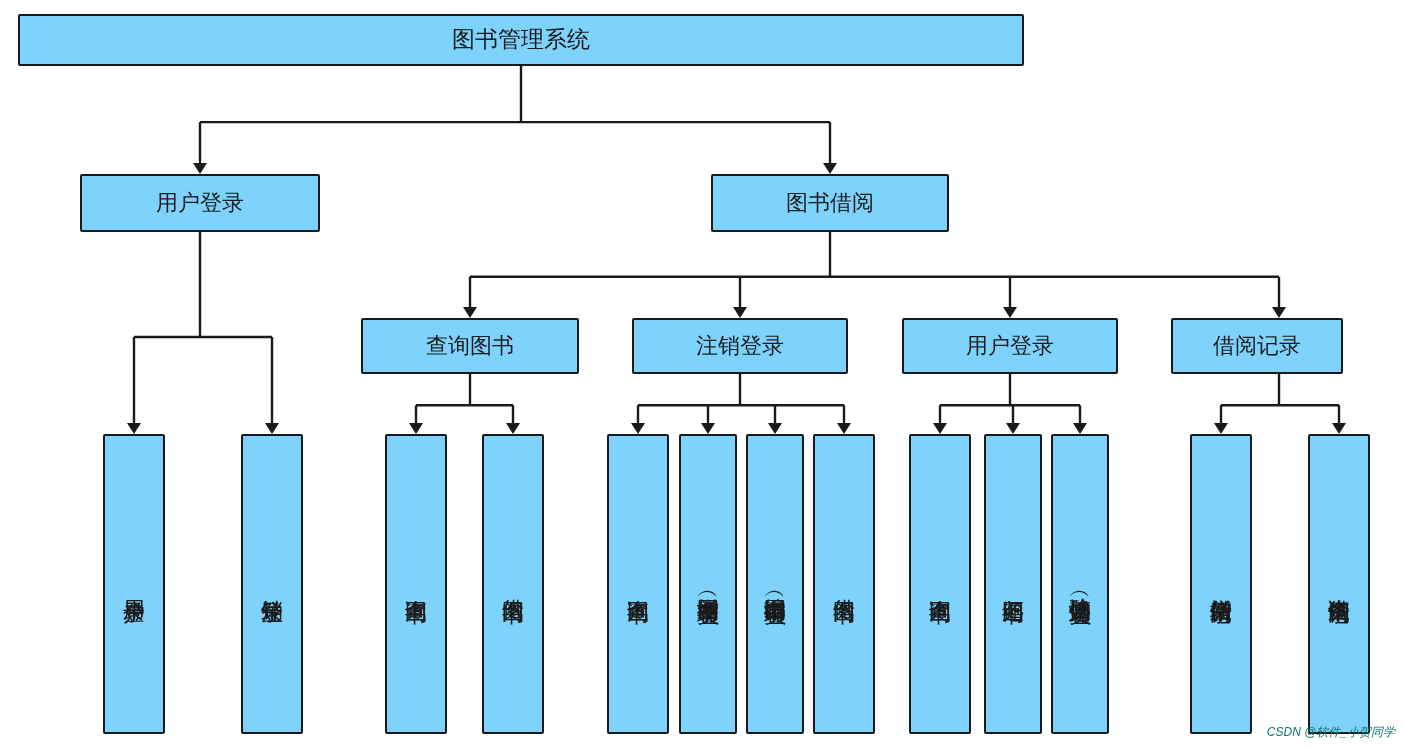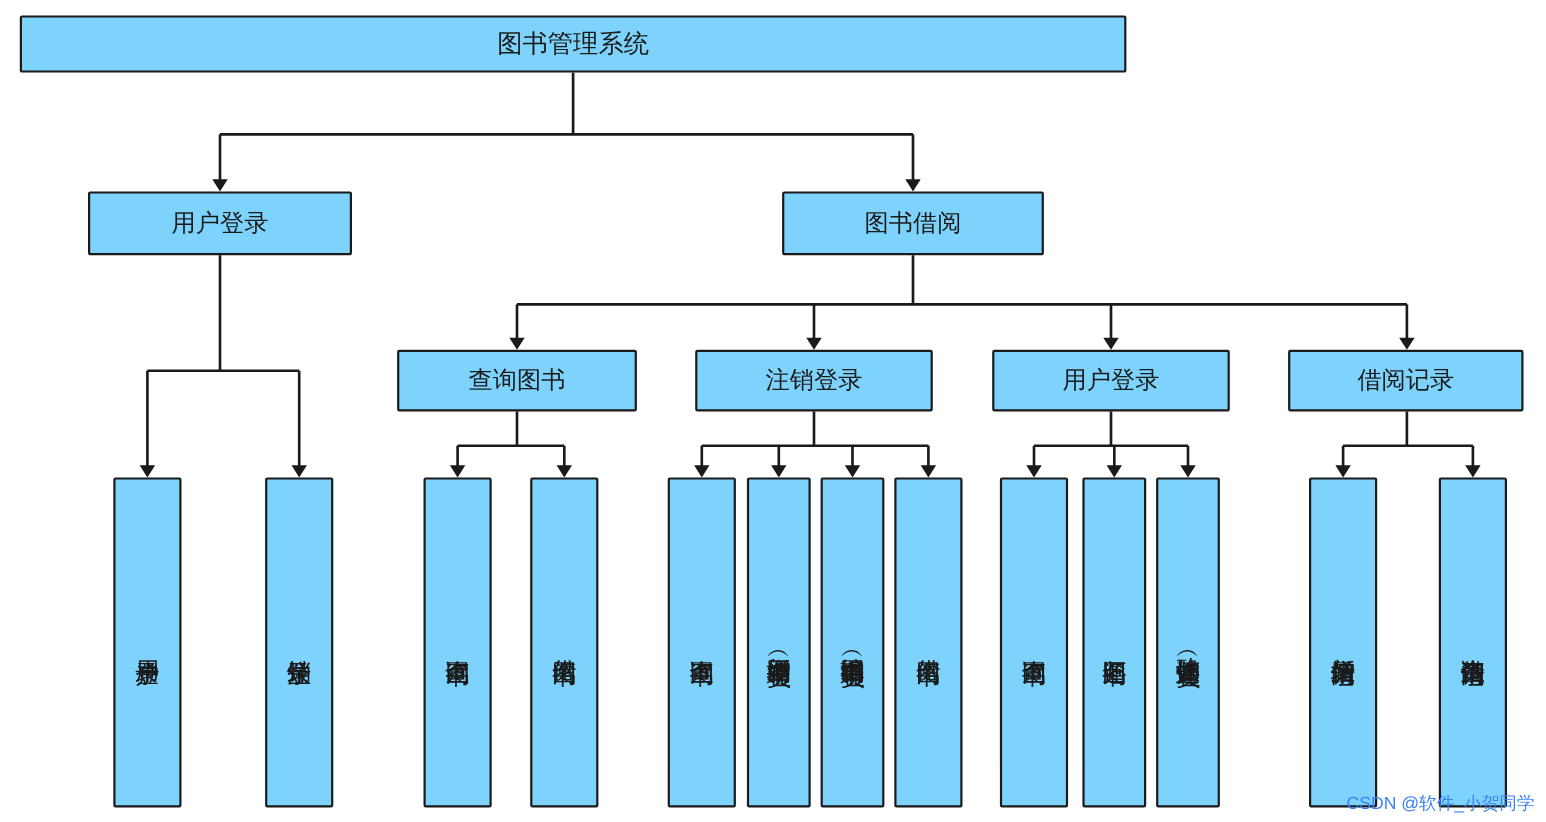--- a/index.html
+++ b/index.html
@@ -50,24 +50,25 @@
     letter-spacing: 1px;
     padding: 6px 0;
   }
   .node.root {
     font-size: 23px;
   }
   .watermark {
     position: absolute;
     right: 10px;
     bottom: 6px;
-    font-size: 16px;
-    color: #3b82f6;
+    font-size: 12px;
+    color: #0f766e;
     z-index: 3;
     white-space: nowrap;
+    font-style: italic;
   }
 </style>
 </head>
 <body>
 
 <div id="canvas">
   <svg id="edges" viewBox="0 0 1405 747">
       <line x1="521" y1="66" x2="521" y2="122.16" stroke="#1a1a1a" stroke-width="2.4"></line>
       <line x1="200" y1="122.16" x2="830" y2="122.16" stroke="#1a1a1a" stroke-width="2.4"></line>
       <line x1="200" y1="122.16" x2="200" y2="165" stroke="#1a1a1a" stroke-width="2.4"></line>
@@ -121,21 +122,21 @@
       <line x1="1339" y1="405.2" x2="1339" y2="425" stroke="#1a1a1a" stroke-width="2.4"></line>
       <polygon points="1332,423 1346,423 1339,434" fill="#1a1a1a"></polygon>
     </svg>
   <div id="nodes">
       <div class="node horizontal root" style="left: 18px; top: 14px; width: 1006px; height: 52px;">图书管理系统</div>
       <div class="node horizontal" style="left: 80px; top: 174px; width: 240px; height: 58px;">用户登录</div>
       <div class="node horizontal" style="left: 711px; top: 174px; width: 238px; height: 58px;">图书借阅</div>
       <div class="node horizontal" style="left: 361px; top: 318px; width: 218px; height: 56px;">查询图书</div>
       <div class="node horizontal" style="left: 632px; top: 318px; width: 216px; height: 56px;">注销登录</div>
       <div class="node horizontal" style="left: 902px; top: 318px; width: 216px; height: 56px;">用户登录</div>
-      <div class="node horizontal" style="left: 1171px; top: 318px; width: 214px; height: 56px;">借阅记录</div>
+      <div class="node horizontal" style="left: 1171px; top: 318px; width: 172px; height: 56px;">借阅记录</div>
       <div class="node vertical" style="left: 103px; top: 434px; width: 62px; height: 300px;">用户登录</div>
       <div class="node vertical" style="left: 241px; top: 434px; width: 62px; height: 300px;">注销登录</div>
       <div class="node vertical" style="left: 385px; top: 434px; width: 62px; height: 300px;">查询图书</div>
       <div class="node vertical" style="left: 482px; top: 434px; width: 62px; height: 300px;">借阅图书</div>
       <div class="node vertical" style="left: 607px; top: 434px; width: 62px; height: 300px;">查询图书</div>
       <div class="node vertical" style="left: 679px; top: 434px; width: 58px; height: 300px;">新增图书（管理员）</div>
       <div class="node vertical" style="left: 746px; top: 434px; width: 58px; height: 300px;">编辑图书（管理员）</div>
       <div class="node vertical" style="left: 813px; top: 434px; width: 62px; height: 300px;">借阅图书</div>
       <div class="node vertical" style="left: 909px; top: 434px; width: 62px; height: 300px;">查询图书</div>
       <div class="node vertical" style="left: 984px; top: 434px; width: 58px; height: 300px;">归还图书</div>

